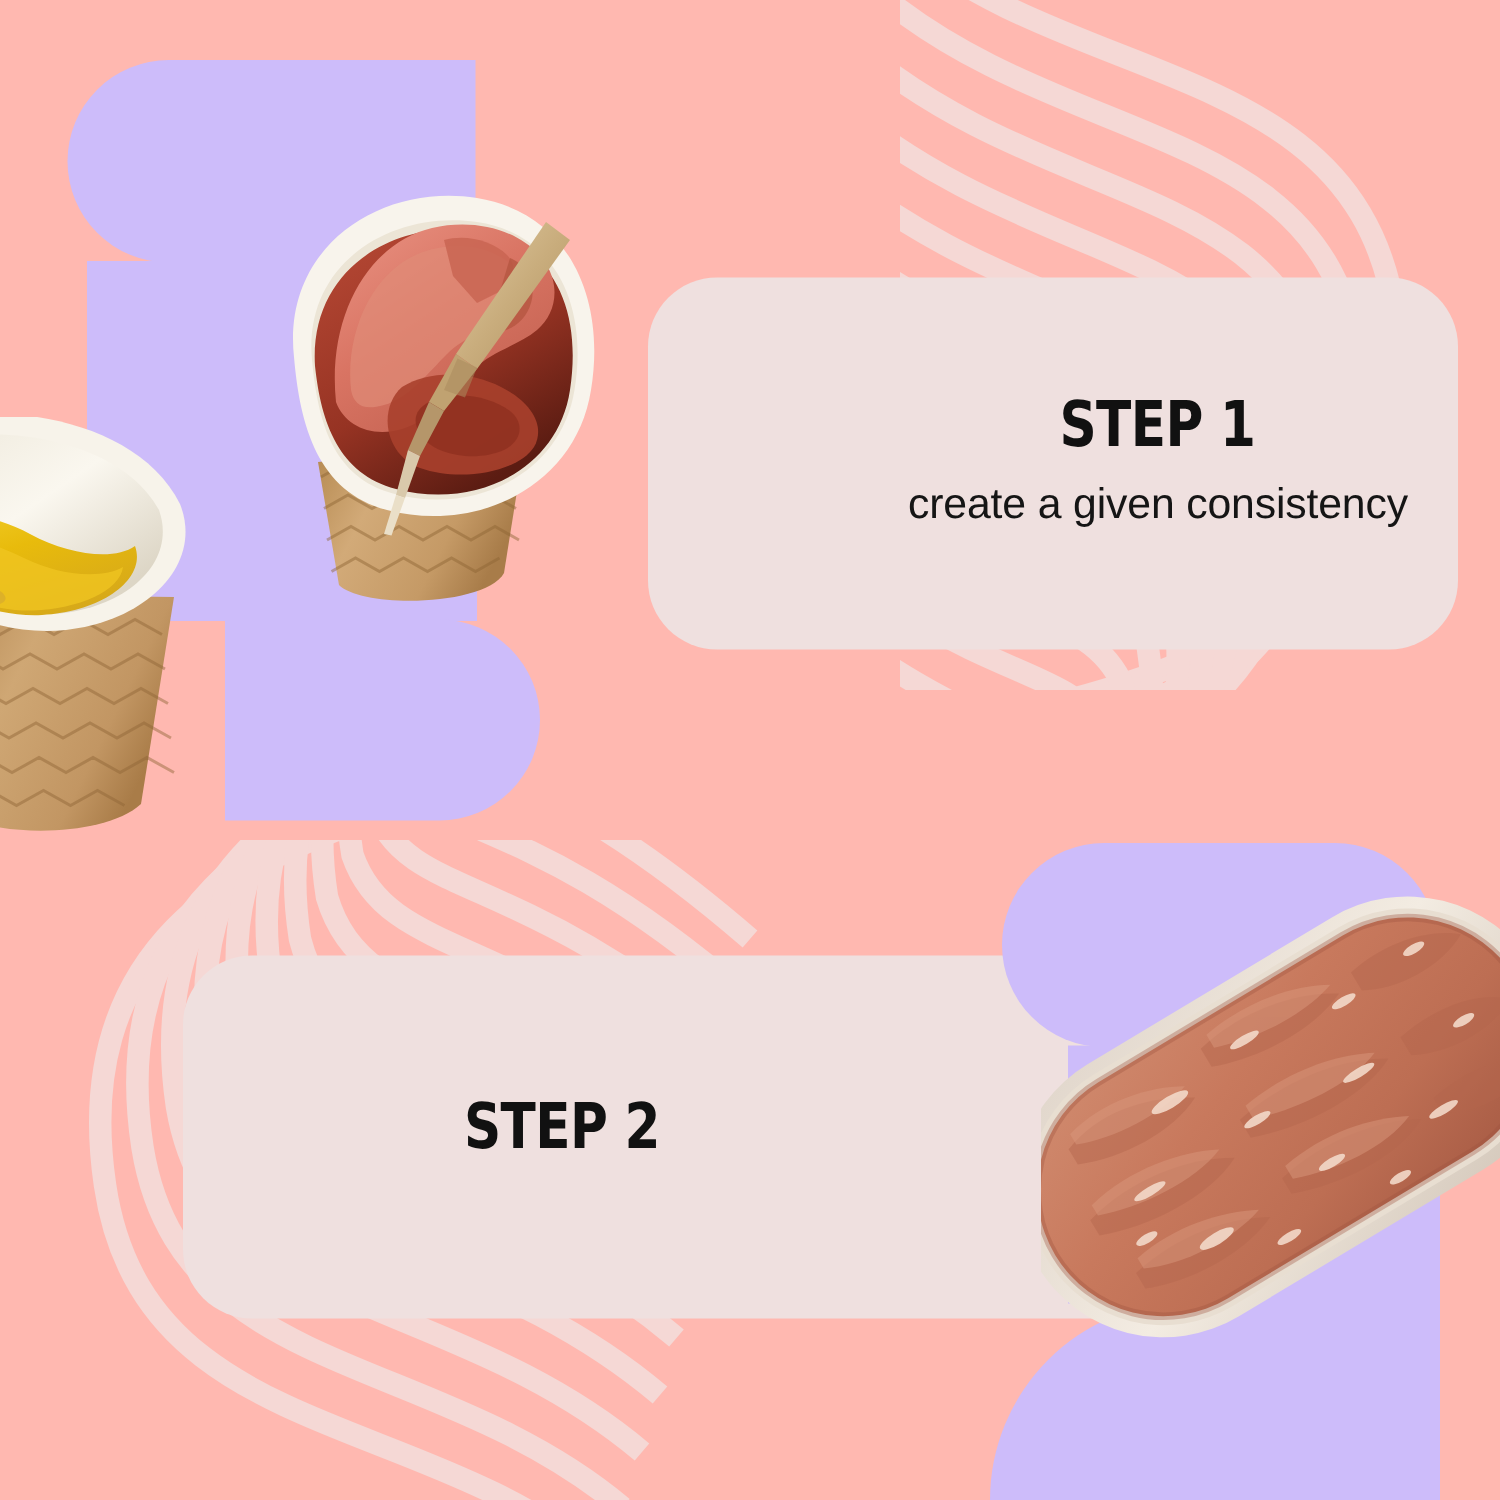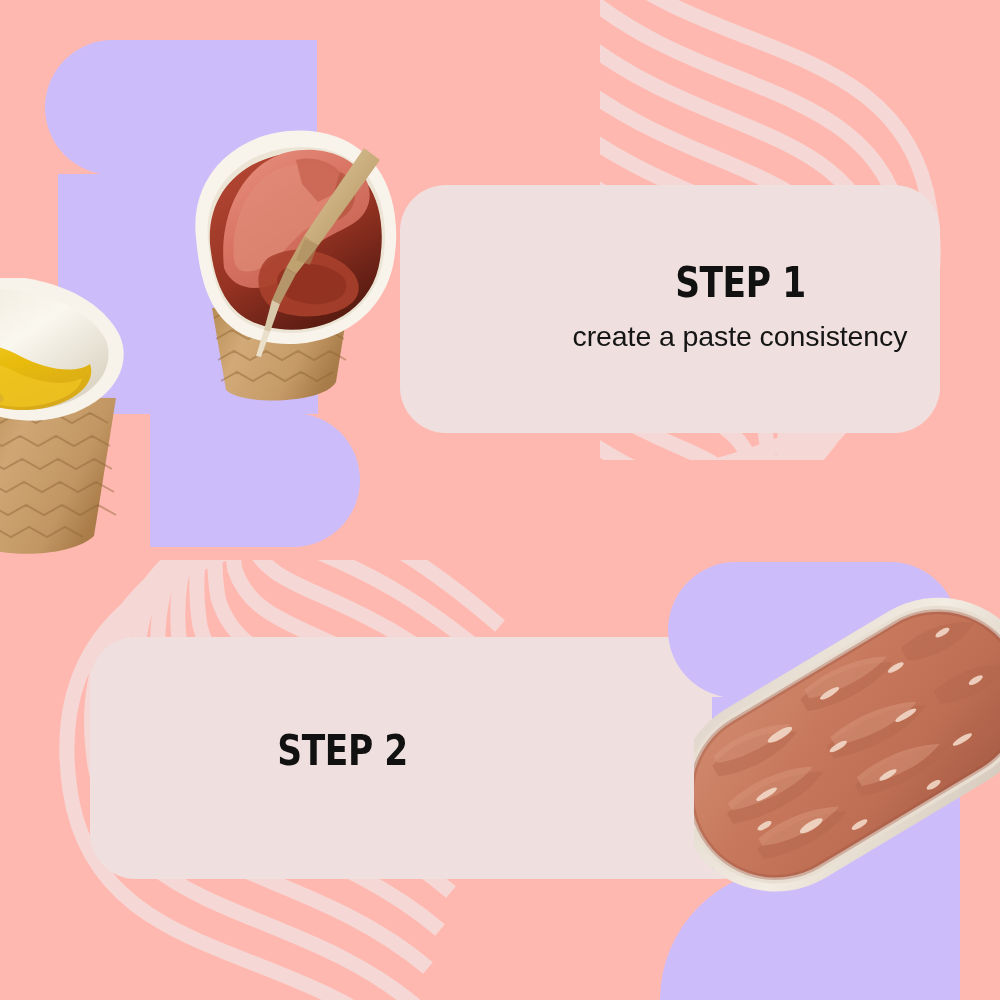--- a/index.html
+++ b/index.html
@@ -47,20 +47,21 @@
 
   
   .card {
     position:absolute;
     background:#efe0df;
     border-radius:46px;
     display:flex;
     flex-direction:column;
     align-items:center;
     justify-content:center;
+    margin-left:32px;
   }
   #card-step1 { left:400px; top:185px; width:540px; height:248px; }
   #card-step2 { left:90px;  top:637px; width:675px; height:242px;justify-content:center; }
 
   #card-step1 .card-inner { padding-left:140px; }
   #card-step2 .card-inner { padding-right:170px; }
 
   .card-inner { text-align:center; }
 
   .step-heading {
@@ -137,21 +138,21 @@
   </svg>
 
   <div class="purple pl-tl-blob"></div>
   <div class="purple pl-tl-rect"></div>
   <div class="purple pl-tl-blob2"></div>
 
   <div class="card" id="card-step1">
     <div class="card-inner">
       <div class="step-heading">STEP 1</div>
       <div class="step-body">
-        <div>create a paste consistency</div>
+        <div>create a given consistency</div>
       </div>
     </div>
   </div>
 
   <div class="card" id="card-step2">
     <div class="card-inner">
       <div class="step-heading">STEP 2</div>
       <div class="step-body">
       </div>
     </div>

